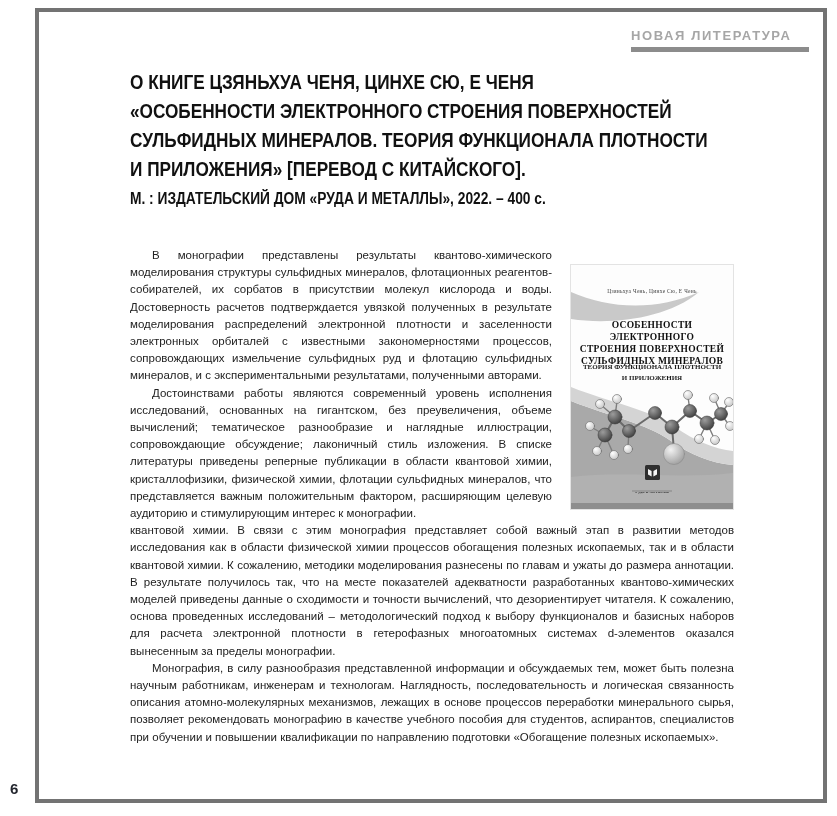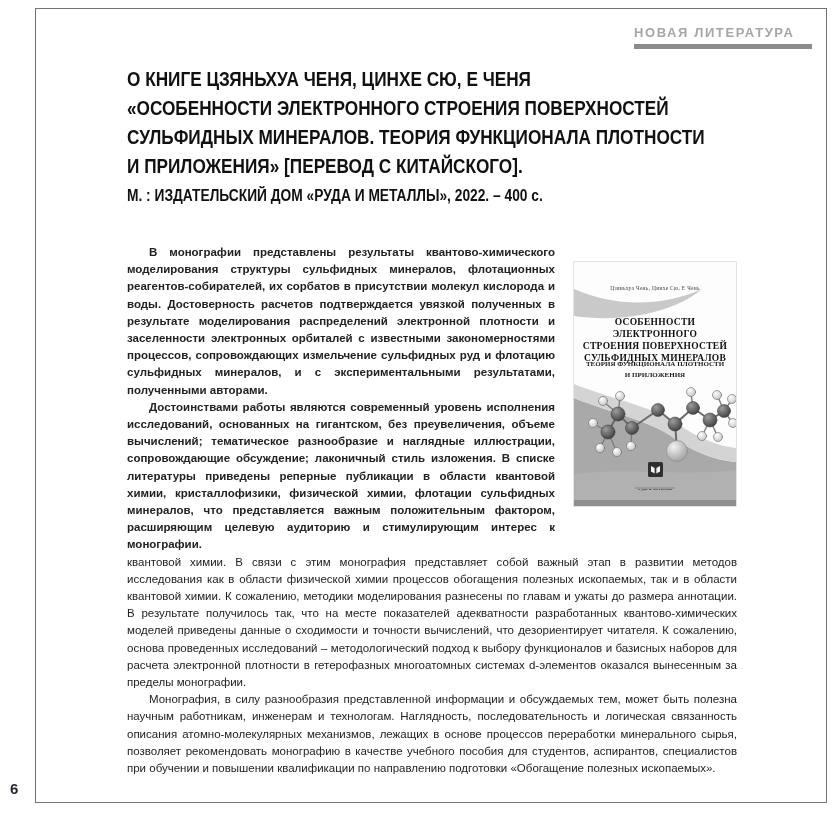--- a/index.html
+++ b/index.html
@@ -3,21 +3,21 @@
 <meta charset="utf-8">
 <style>
   html,body{margin:0;padding:0;}
   body{
     width:837px;height:816px;position:relative;background:#ffffff;
     font-family:"Liberation Sans",sans-serif;color:#1c1c1c;
     -webkit-font-smoothing:antialiased;
   }
   .frame{
     position:absolute;left:35px;top:8px;width:792px;height:795px;
-    box-sizing:border-box;border:1px solid #737373;background:#ffffff;
+    box-sizing:border-box;border:4px solid #737373;background:#ffffff;
   }
   
   .header{position:absolute;top:16px;right:14px;width:178px;}
   .header-label{
     font-size:13px;font-weight:bold;letter-spacing:1.6px;color:#a6a6a6;
     white-space:nowrap;
   }
   .header-bar{height:5px;background:#8c8c8c;margin-top:4px;width:100%;}
   
   .content{padding:0 89px 0 91px;}
@@ -27,21 +27,21 @@
     display:block;font-weight:bold;font-size:20px;line-height:29px;
     color:#111;white-space:nowrap;transform:scaleX(0.86);transform-origin:0 50%;
     letter-spacing:0px;
   }
   .t-line.imprint{font-size:16px;}
   
   .review{margin-top:34px;font-size:11.5px;line-height:17.2px;color:#222;}
   .review p{margin:0;text-align:justify;}
   .review p.indent{text-indent:22px;}
   .top-section{display:flex;}
-  .text-col{flex:1 1 auto;margin-right:18px;min-width:0;font-weight:bold;}
+  .text-col{flex:1 1 auto;margin-right:18px;min-width:0;}
   .cover-col{flex:0 0 162px;}
   
   .book-cover{
     position:relative;width:162px;height:244px;margin-top:17px;
     background:#fdfdfd;border:1px solid #e3e3e3;box-sizing:content-box;
     overflow:hidden;
   }
   .book-cover svg{position:absolute;left:0;top:0;}
   .cv-text{position:absolute;left:0;width:100%;text-align:center;
     font-family:"Liberation Serif",serif;color:#222;}

